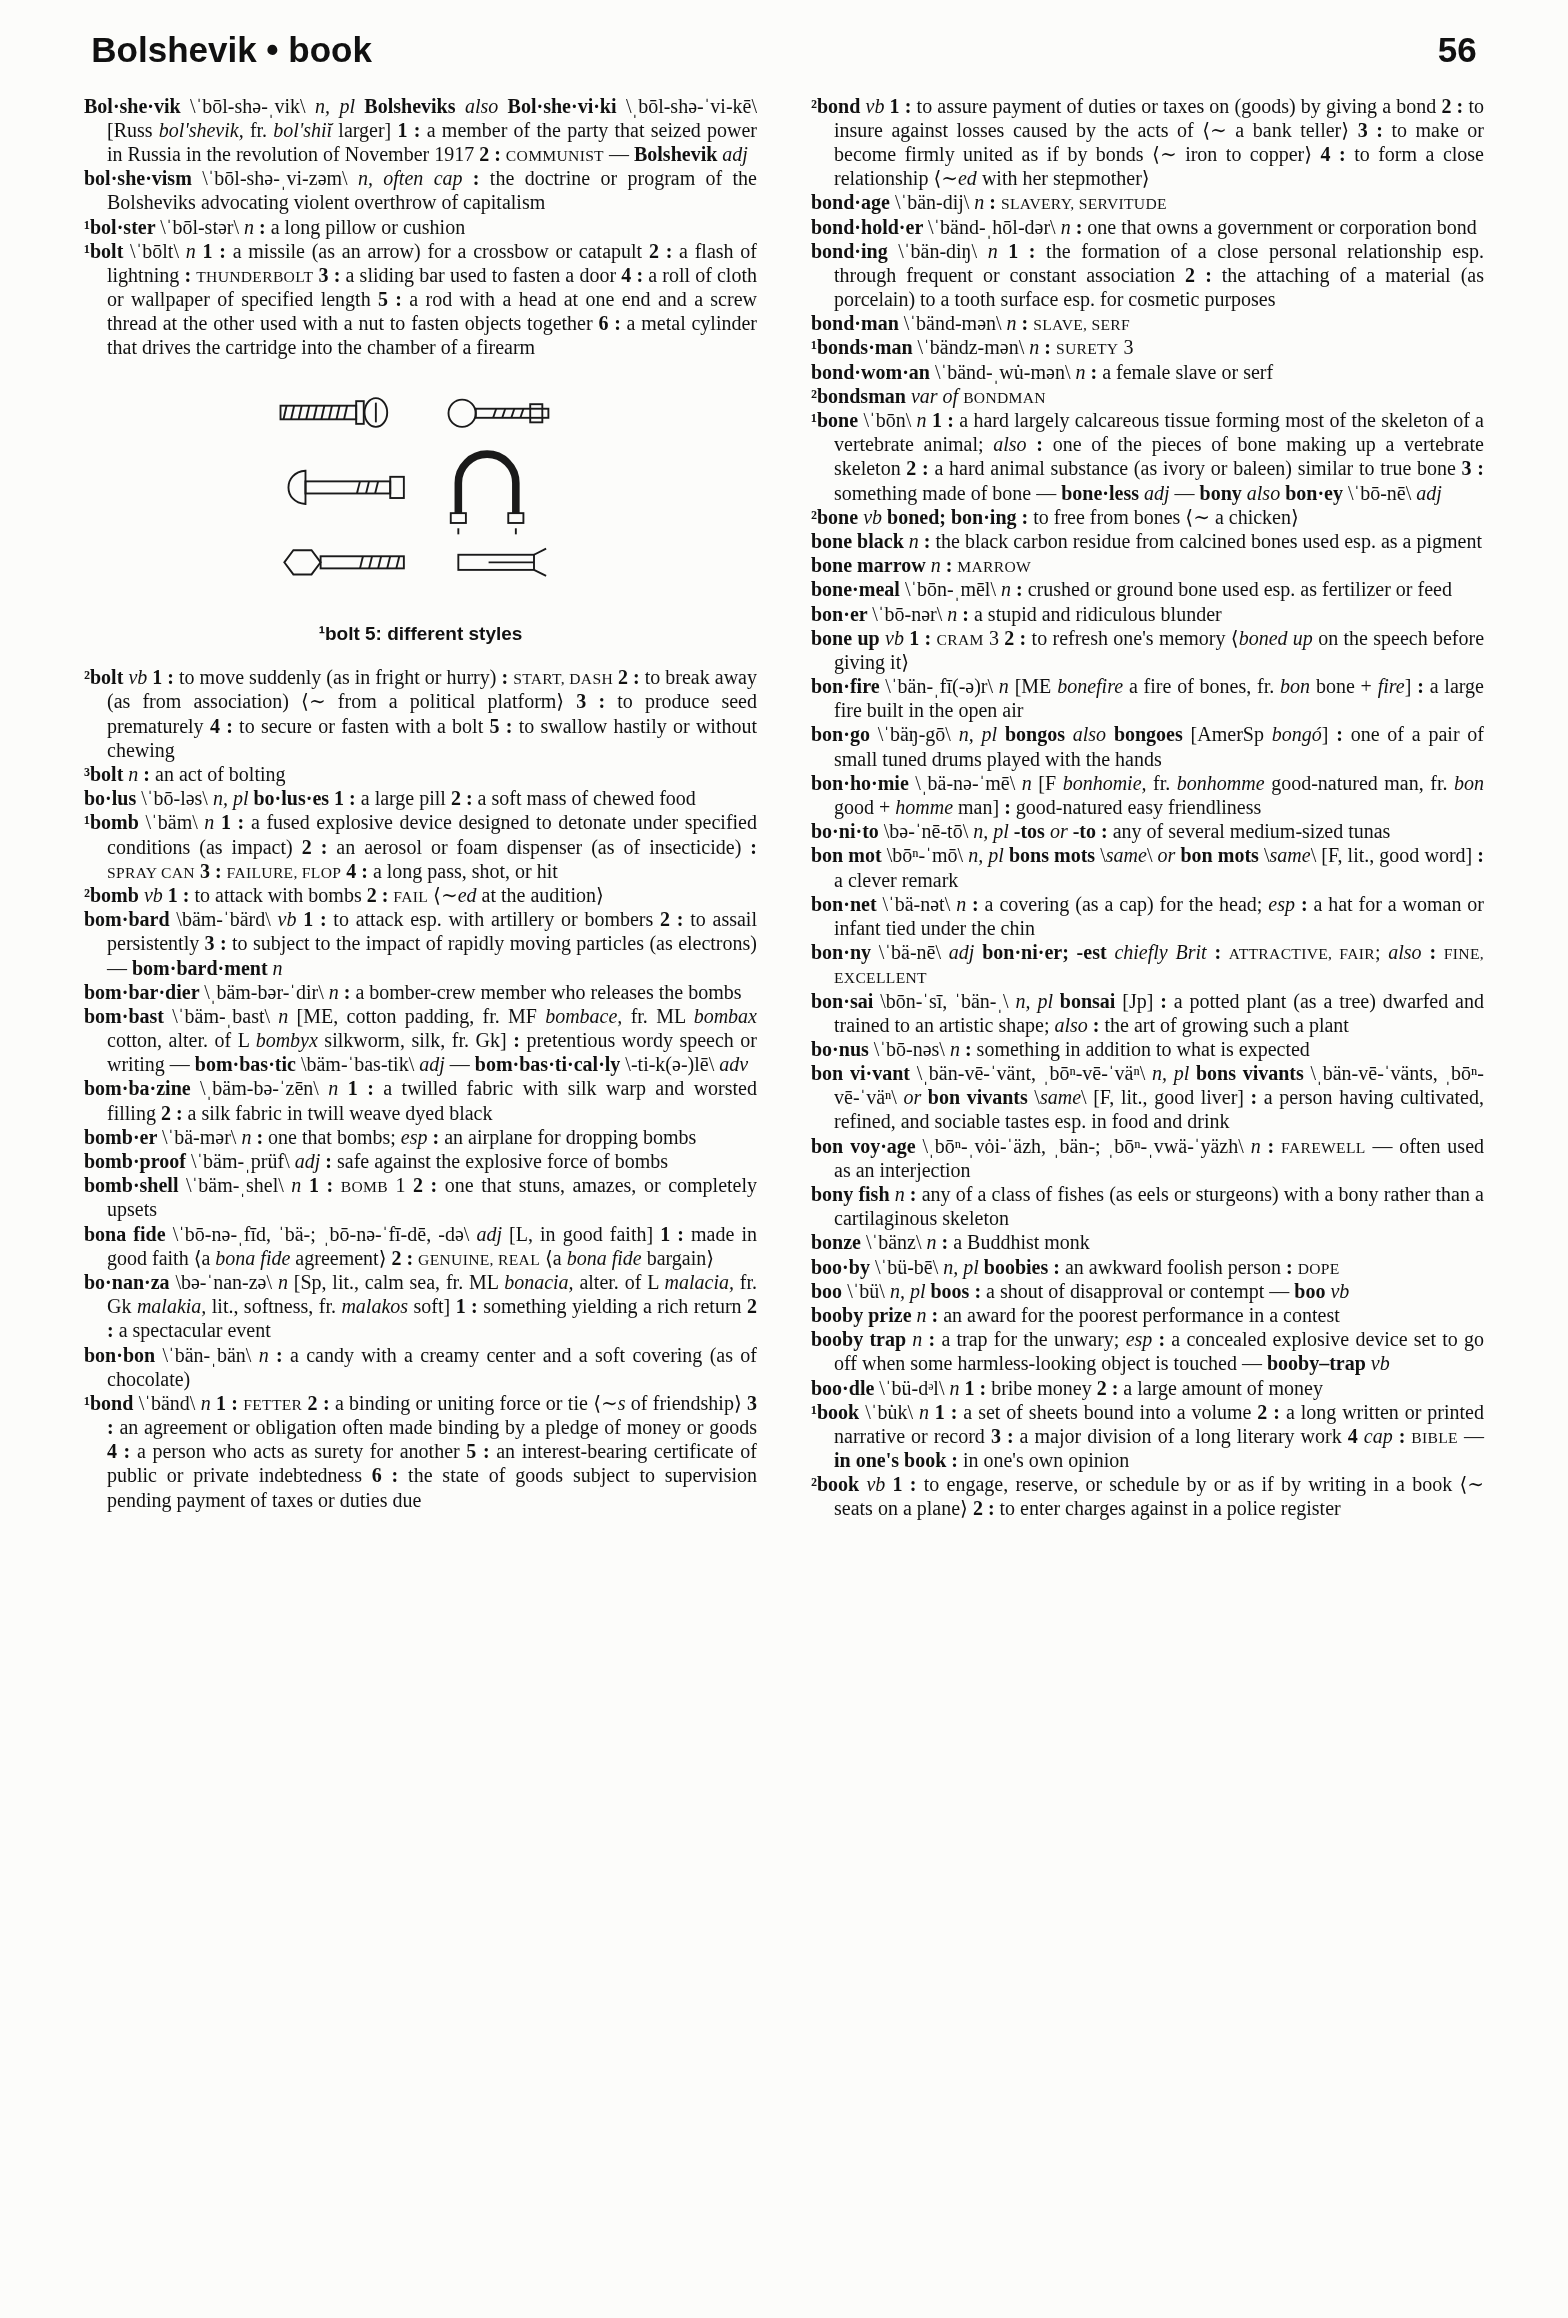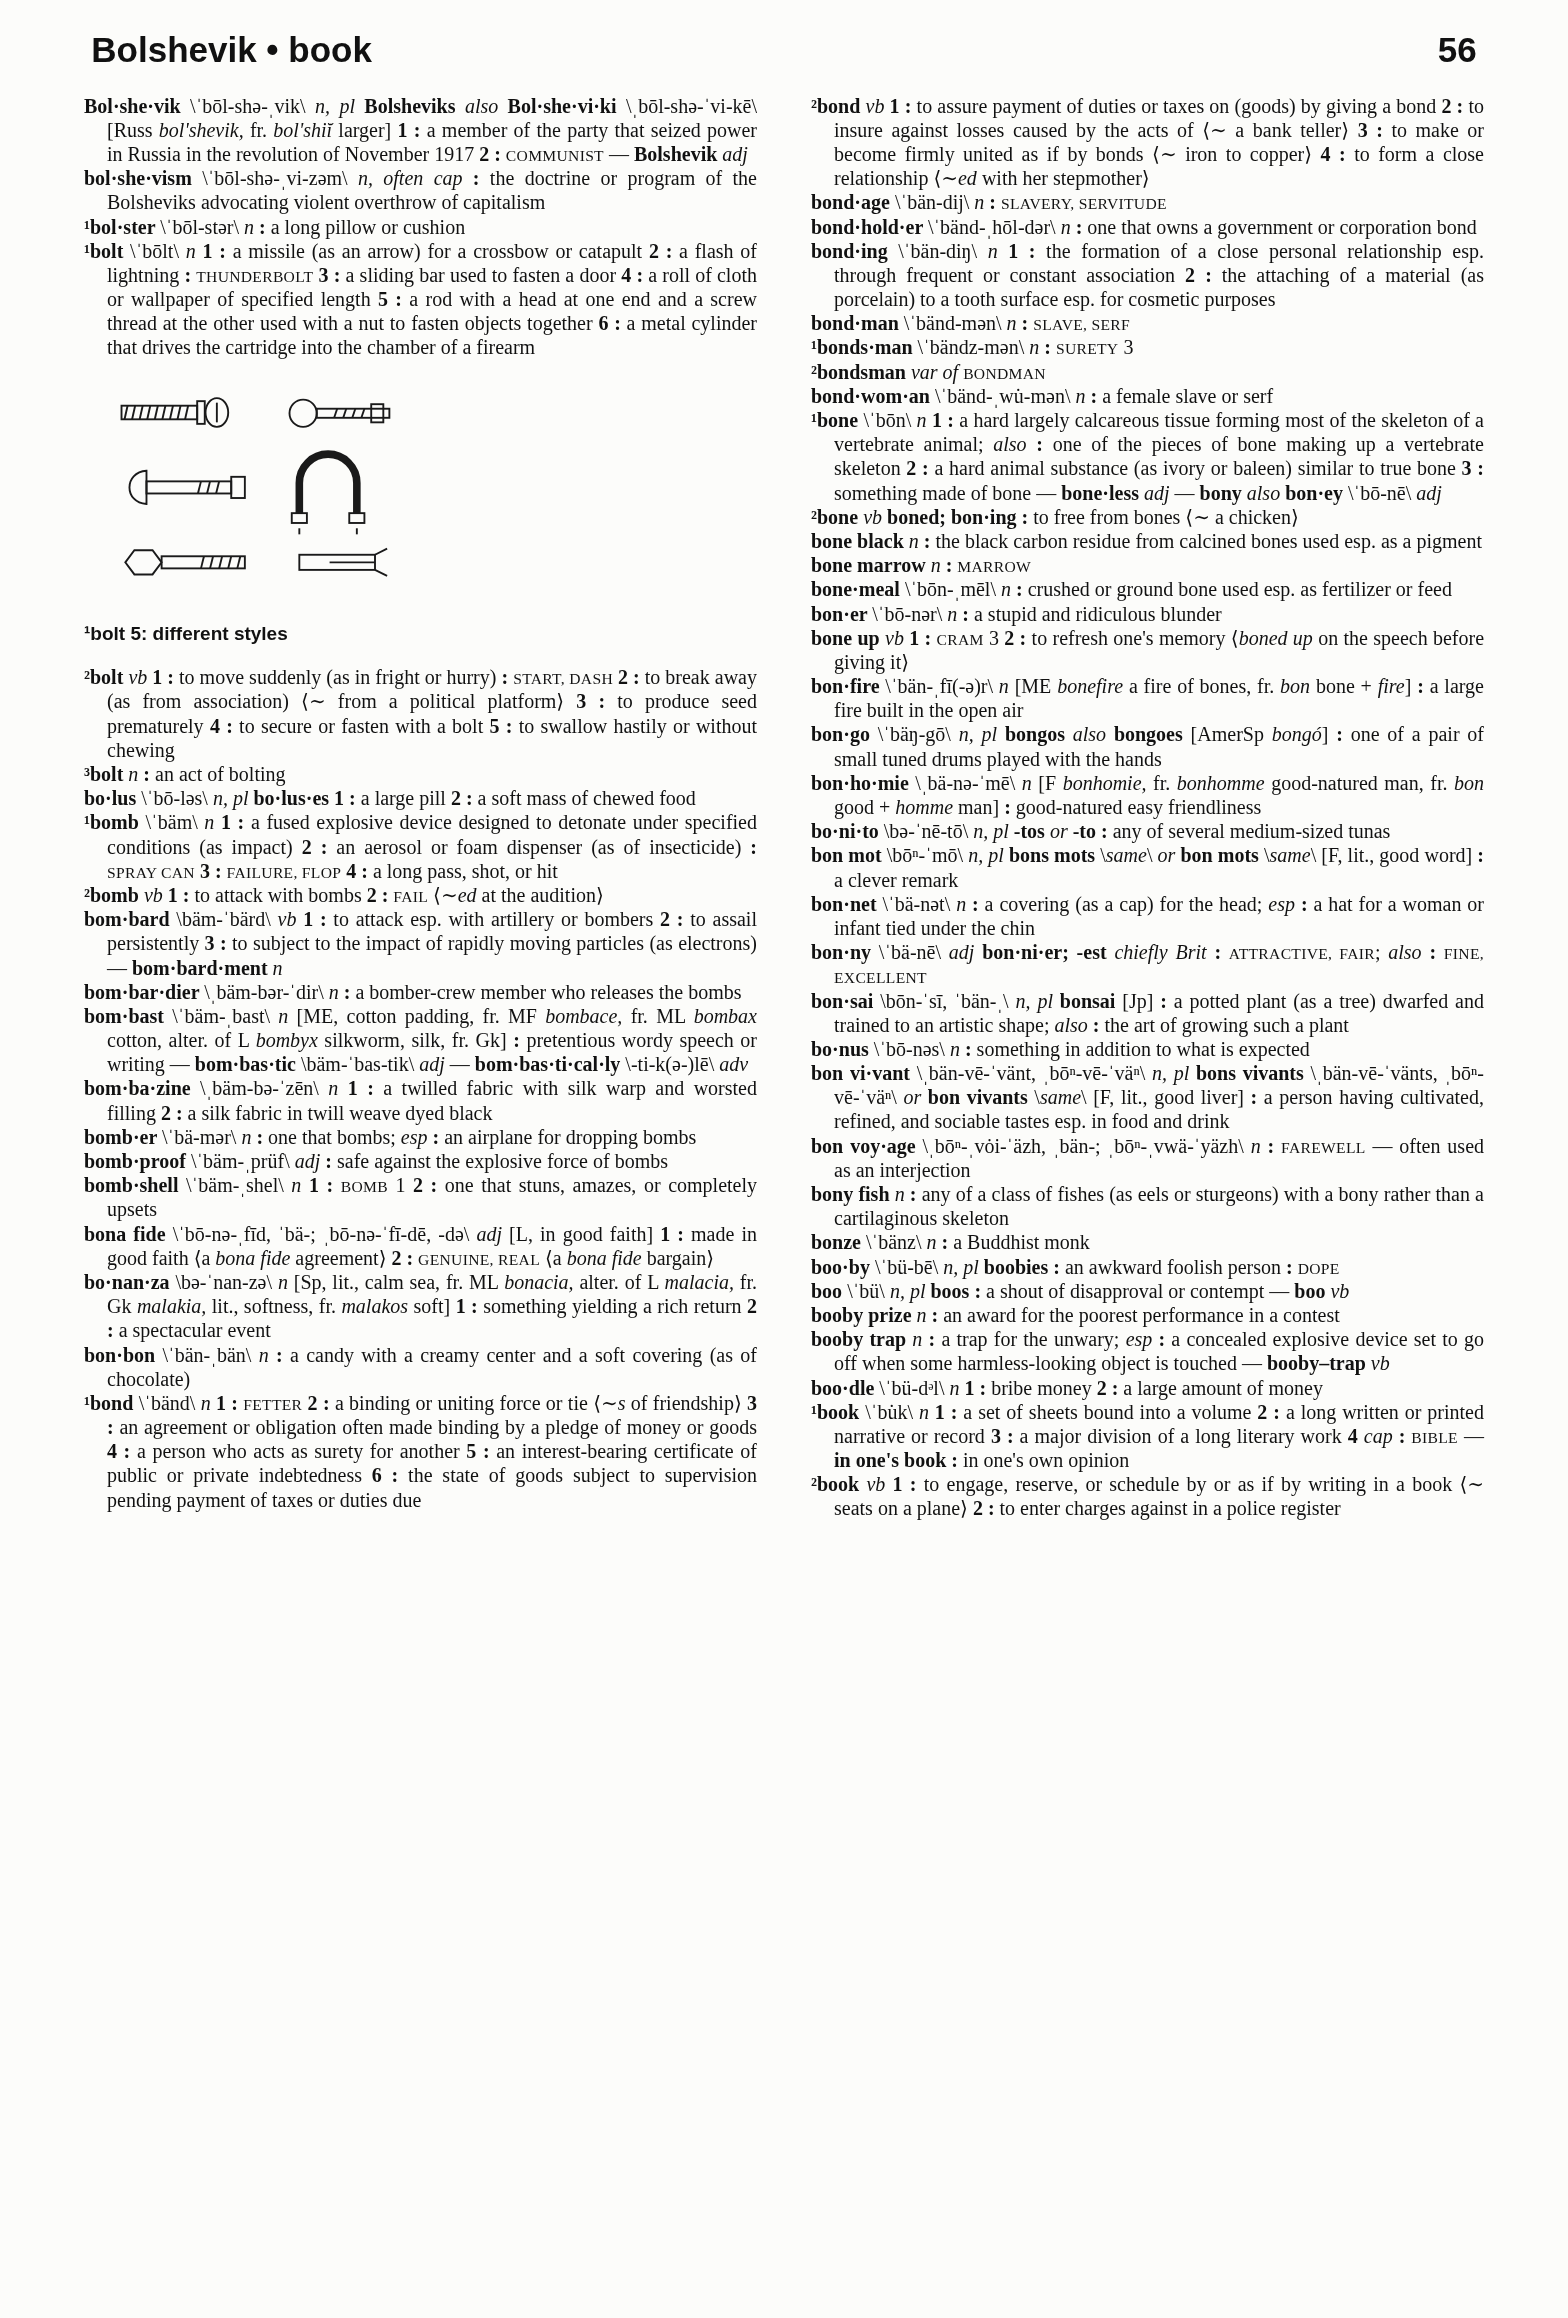--- a/index.html
+++ b/index.html
@@ -23,21 +23,21 @@
     padding-left:1.15em;text-indent:-1.15em;
     font-size:20px;line-height:1.21;
     text-align:justify;
     hyphens:none;
   }
   .seg-b{font-weight:bold;}
   .seg-i{font-style:italic;}
   .seg-p{}
   .seg-s{font-size:0.78em;letter-spacing:0.02em;}
   .figure{
-    margin:23.6px 0 20px 0;text-align:left;
+    margin:23.6px 0 20px 0;text-align:center;
   }
   .figure svg{display:inline-block;}
   .figure figcaption{
     font-family:"Liberation Sans","DejaVu Sans",sans-serif;
     font-weight:bold;font-size:19px;margin-top:9px;color:#111;
   }
 </style>
 </head>
 <body>
 
@@ -135,22 +135,22 @@
     </div>
 
     <div class="col">
       <div>
           <p class="entry"><span class="seg-b">²bond </span><span class="seg-i">vb </span><span class="seg-b">1 : </span><span class="seg-p">to assure payment of duties or taxes on (goods) by giving a bond </span><span class="seg-b">2 : </span><span class="seg-p">to insure against losses caused by the acts of ⟨∼ a bank teller⟩ </span><span class="seg-b">3 : </span><span class="seg-p">to make or become firmly united as if by bonds ⟨∼ iron to copper⟩ </span><span class="seg-b">4 : </span><span class="seg-p">to form a close relationship ⟨∼</span><span class="seg-i">ed</span><span class="seg-p"> with her stepmother⟩</span></p>
           <p class="entry"><span class="seg-b">bond·age </span><span class="seg-p">\ˈbän-dij\ </span><span class="seg-i">n </span><span class="seg-b">: </span><span class="seg-s">SLAVERY, SERVITUDE</span></p>
           <p class="entry"><span class="seg-b">bond·hold·er </span><span class="seg-p">\ˈbänd-ˌhōl-dər\ </span><span class="seg-i">n </span><span class="seg-b">: </span><span class="seg-p">one that owns a government or corporation bond</span></p>
           <p class="entry"><span class="seg-b">bond·ing </span><span class="seg-p">\ˈbän-diŋ\ </span><span class="seg-i">n </span><span class="seg-b">1 : </span><span class="seg-p">the formation of a close personal relationship esp. through frequent or constant association </span><span class="seg-b">2 : </span><span class="seg-p">the attaching of a material (as porcelain) to a tooth surface esp. for cosmetic purposes</span></p>
           <p class="entry"><span class="seg-b">bond·man </span><span class="seg-p">\ˈbänd-mən\ </span><span class="seg-i">n </span><span class="seg-b">: </span><span class="seg-s">SLAVE, SERF</span></p>
           <p class="entry"><span class="seg-b">¹bonds·man </span><span class="seg-p">\ˈbändz-mən\ </span><span class="seg-i">n </span><span class="seg-b">: </span><span class="seg-s">SURETY</span><span class="seg-p"> 3</span></p>
+          <p class="entry"><span class="seg-b">bond·wom·an </span><span class="seg-p">\ˈbänd-ˌwu̇-mən\ </span><span class="seg-i">n </span><span class="seg-b">: </span><span class="seg-p">a female slave or serf</span></p>
           <p class="entry"><span class="seg-b">²bondsman </span><span class="seg-i">var of </span><span class="seg-s">BONDMAN</span></p>
-          <p class="entry"><span class="seg-b">bond·wom·an </span><span class="seg-p">\ˈbänd-ˌwu̇-mən\ </span><span class="seg-i">n </span><span class="seg-b">: </span><span class="seg-p">a female slave or serf</span></p>
           <p class="entry"><span class="seg-b">¹bone </span><span class="seg-p">\ˈbōn\ </span><span class="seg-i">n </span><span class="seg-b">1 : </span><span class="seg-p">a hard largely calcareous tissue forming most of the skeleton of a vertebrate animal; </span><span class="seg-i">also </span><span class="seg-b">: </span><span class="seg-p">one of the pieces of bone making up a vertebrate skeleton </span><span class="seg-b">2 : </span><span class="seg-p">a hard animal substance (as ivory or baleen) similar to true bone </span><span class="seg-b">3 : </span><span class="seg-p">something made of bone — </span><span class="seg-b">bone·less </span><span class="seg-i">adj </span><span class="seg-p">— </span><span class="seg-b">bony </span><span class="seg-i">also </span><span class="seg-b">bon·ey </span><span class="seg-p">\ˈbō-nē\ </span><span class="seg-i">adj</span></p>
           <p class="entry"><span class="seg-b">²bone </span><span class="seg-i">vb </span><span class="seg-b">boned; bon·ing </span><span class="seg-b">: </span><span class="seg-p">to free from bones ⟨∼ a chicken⟩</span></p>
           <p class="entry"><span class="seg-b">bone black </span><span class="seg-i">n </span><span class="seg-b">: </span><span class="seg-p">the black carbon residue from calcined bones used esp. as a pigment</span></p>
           <p class="entry"><span class="seg-b">bone marrow </span><span class="seg-i">n </span><span class="seg-b">: </span><span class="seg-s">MARROW</span></p>
           <p class="entry"><span class="seg-b">bone·meal </span><span class="seg-p">\ˈbōn-ˌmēl\ </span><span class="seg-i">n </span><span class="seg-b">: </span><span class="seg-p">crushed or ground bone used esp. as fertilizer or feed</span></p>
           <p class="entry"><span class="seg-b">bon·er </span><span class="seg-p">\ˈbō-nər\ </span><span class="seg-i">n </span><span class="seg-b">: </span><span class="seg-p">a stupid and ridiculous blunder</span></p>
           <p class="entry"><span class="seg-b">bone up </span><span class="seg-i">vb </span><span class="seg-b">1 : </span><span class="seg-s">CRAM</span><span class="seg-p"> 3 </span><span class="seg-b">2 : </span><span class="seg-p">to refresh one's memory ⟨</span><span class="seg-i">boned up</span><span class="seg-p"> on the speech before giving it⟩</span></p>
           <p class="entry"><span class="seg-b">bon·fire </span><span class="seg-p">\ˈbän-ˌfī(-ə)r\ </span><span class="seg-i">n </span><span class="seg-p">[ME </span><span class="seg-i">bonefire </span><span class="seg-p">a fire of bones, fr. </span><span class="seg-i">bon </span><span class="seg-p">bone + </span><span class="seg-i">fire</span><span class="seg-p">] </span><span class="seg-b">: </span><span class="seg-p">a large fire built in the open air</span></p>
           <p class="entry"><span class="seg-b">bon·go </span><span class="seg-p">\ˈbäŋ-gō\ </span><span class="seg-i">n, pl </span><span class="seg-b">bongos </span><span class="seg-i">also </span><span class="seg-b">bongoes </span><span class="seg-p">[AmerSp </span><span class="seg-i">bongó</span><span class="seg-p">] </span><span class="seg-b">: </span><span class="seg-p">one of a pair of small tuned drums played with the hands</span></p>
           <p class="entry"><span class="seg-b">bon·ho·mie </span><span class="seg-p">\ˌbä-nə-ˈmē\ </span><span class="seg-i">n </span><span class="seg-p">[F </span><span class="seg-i">bonhomie, </span><span class="seg-p">fr. </span><span class="seg-i">bonhomme </span><span class="seg-p">good-natured man, fr. </span><span class="seg-i">bon </span><span class="seg-p">good + </span><span class="seg-i">homme </span><span class="seg-p">man] </span><span class="seg-b">: </span><span class="seg-p">good-natured easy friendliness</span></p>

